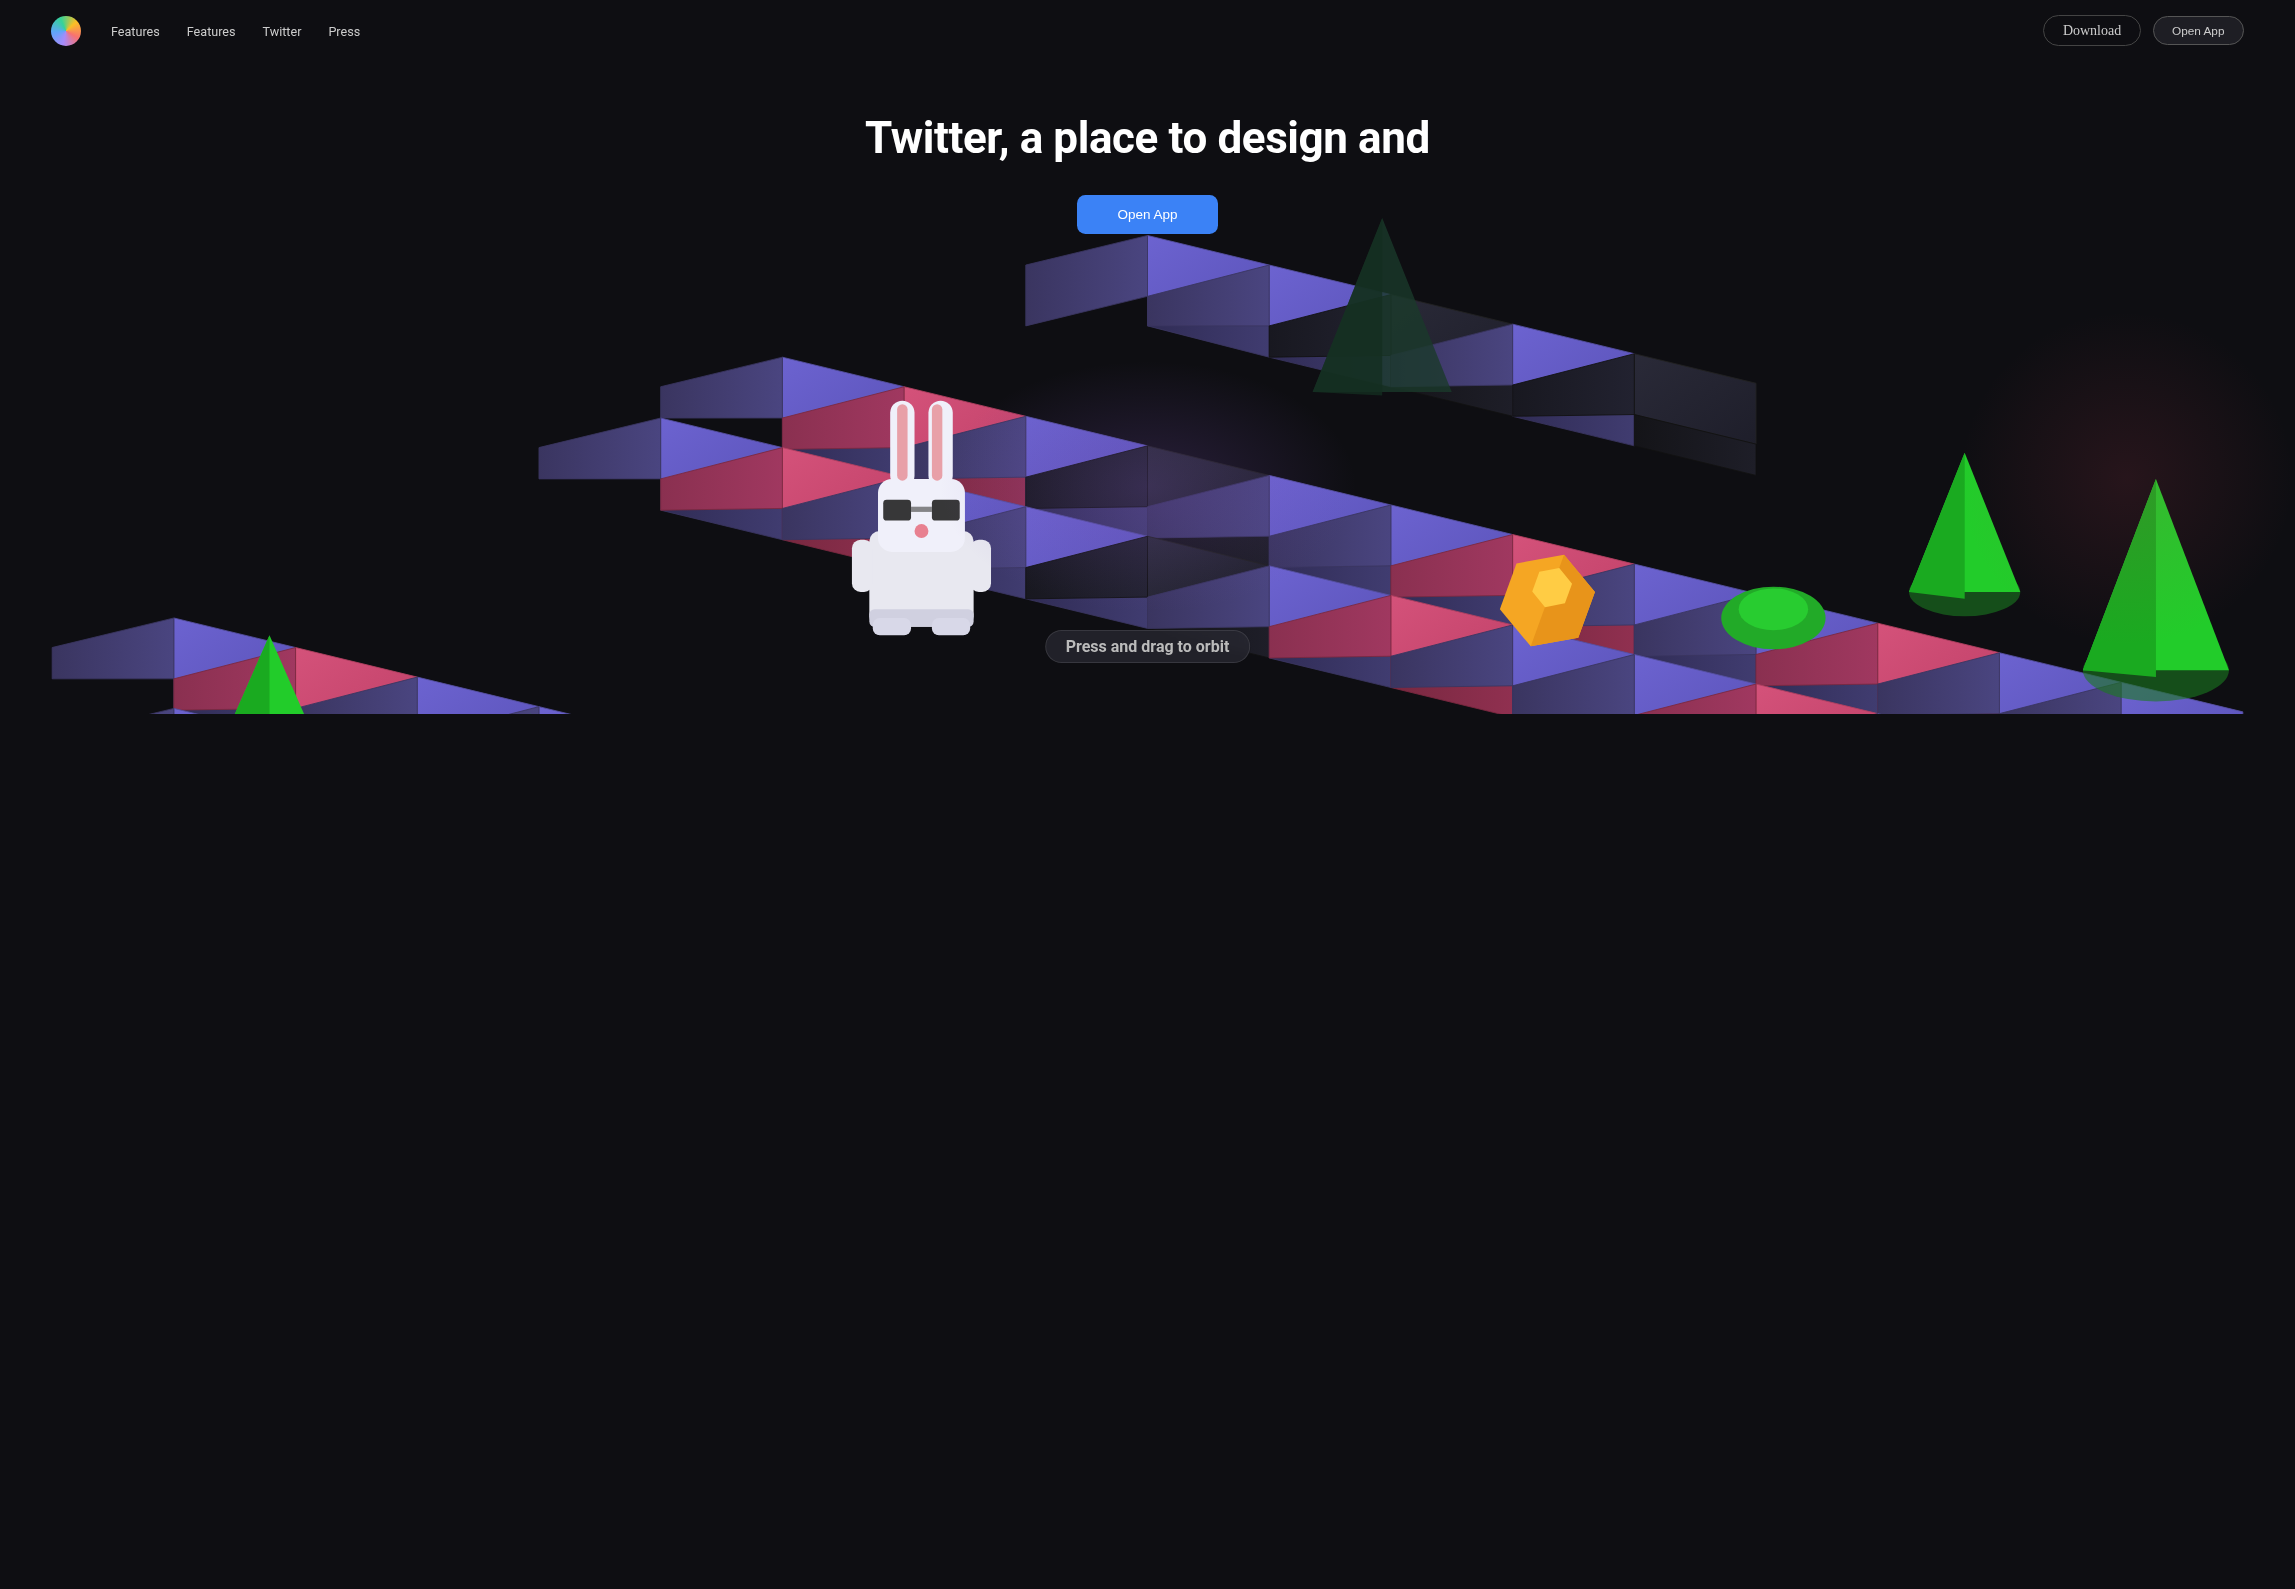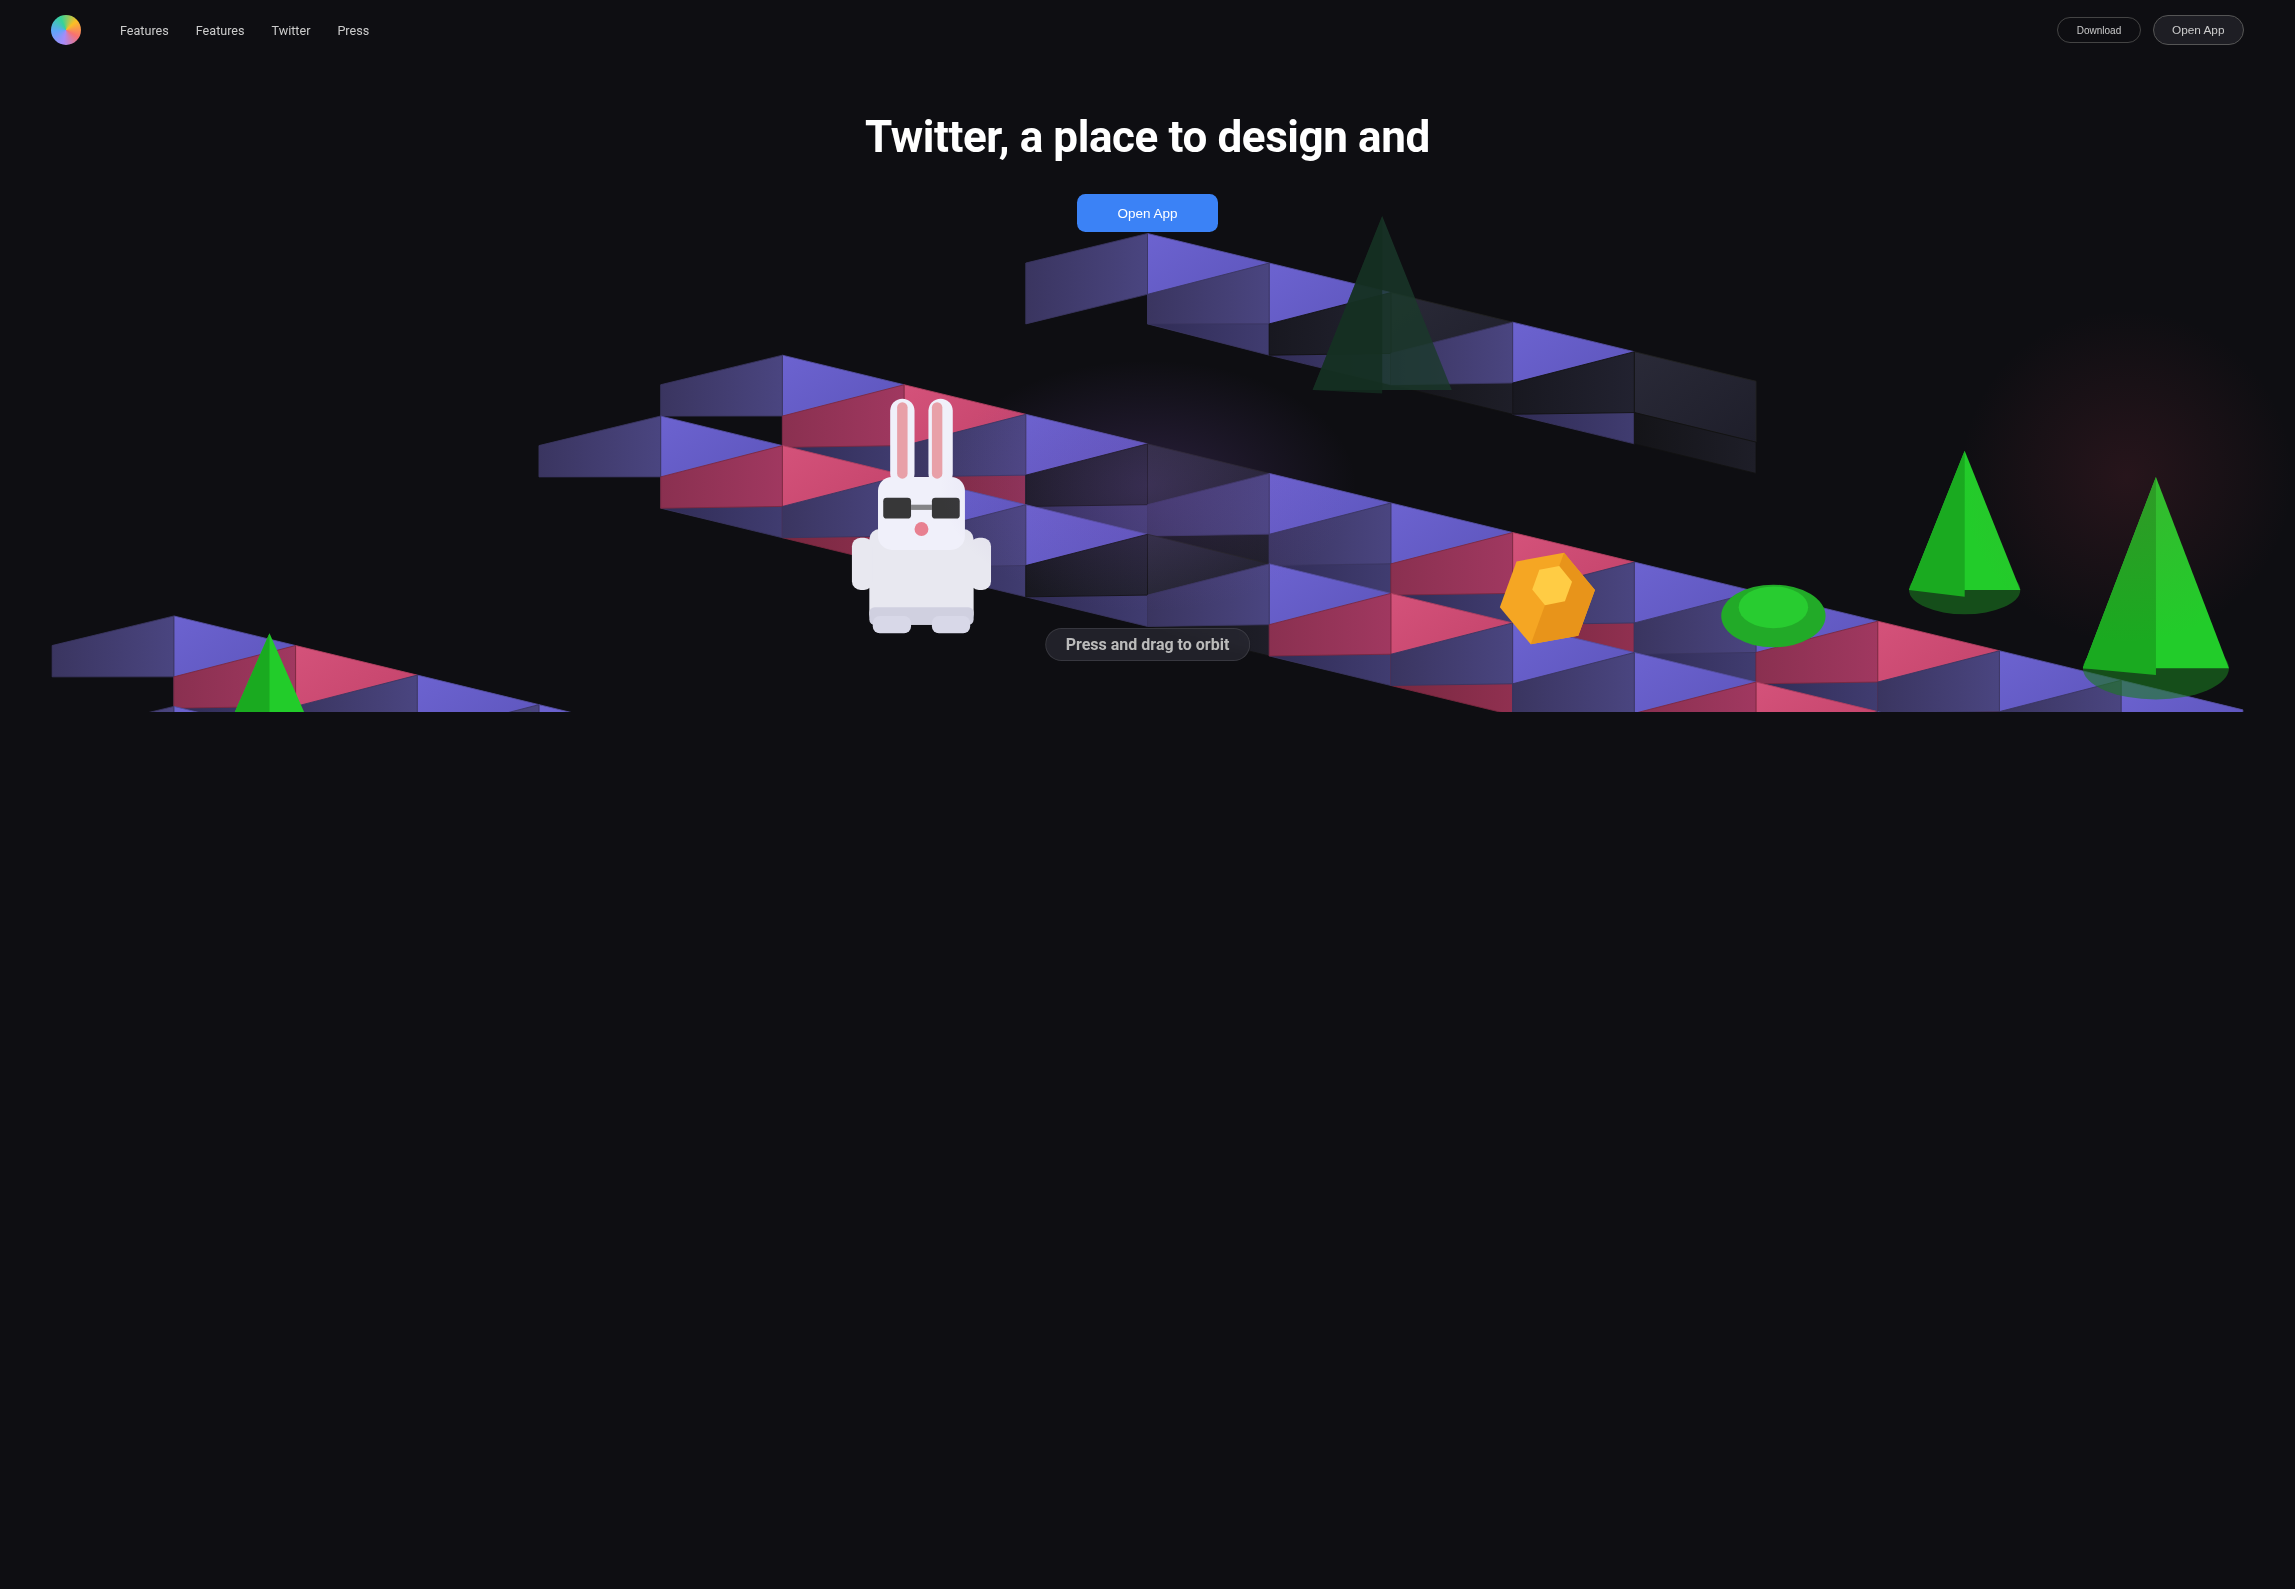--- a/index.html
+++ b/index.html
@@ -18,21 +18,21 @@
       align-items: center;
       justify-content: space-between;
       padding: 15px 51px;
       position: relative;
       z-index: 10;
     }
 
     .nav-left {
       display: flex;
       align-items: center;
-      gap: 39px;
+      gap: 30px;
     }
 
     .logo-mark {
       width: 30px;
       height: 30px;
       border-radius: 50%;
       background: conic-gradient(from 120deg, #f87171, #a78bfa, #60a5fa, #34d399, #fbbf24, #f87171);
       flex-shrink: 0;
     }
 
@@ -55,22 +55,23 @@
       gap: 11.8px;
     }
 
     .btn-download {
       background: transparent;
       border: 1.3px solid #444;
       color: #ccc;
       padding: 6.7px 18.5px;
       border-radius: 17px;
       cursor: pointer;
-      font-size: 10px;
+      font-size: 14px;
       transition: border-color 0.2s, color 0.2s;
+      font-family: Liberation Serif, serif;
     }
 
     .btn-open-app-nav {
       background: #1e1e24;
       border: 1.3px solid #555;
       color: #ccc;
       padding: 6.7px 18.5px;
       border-radius: 17px;
       cursor: pointer;
       font-size: 11.8px;

